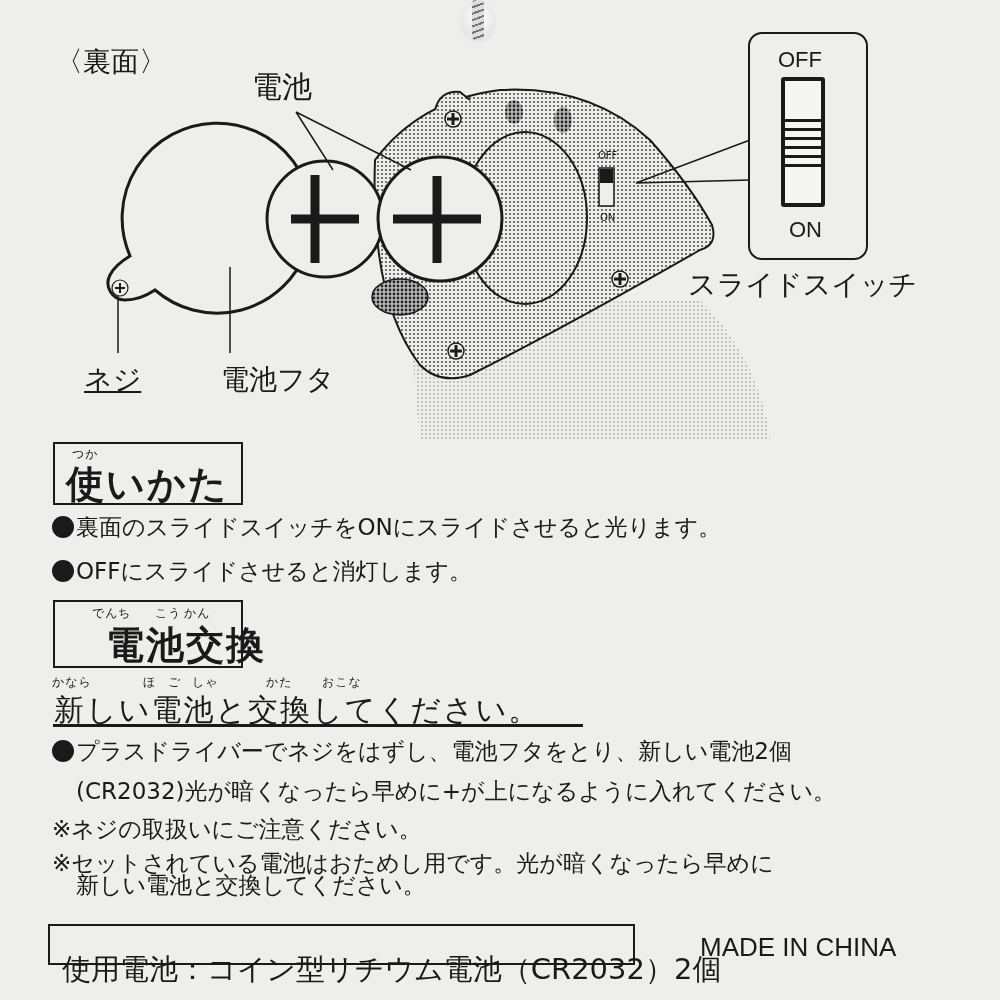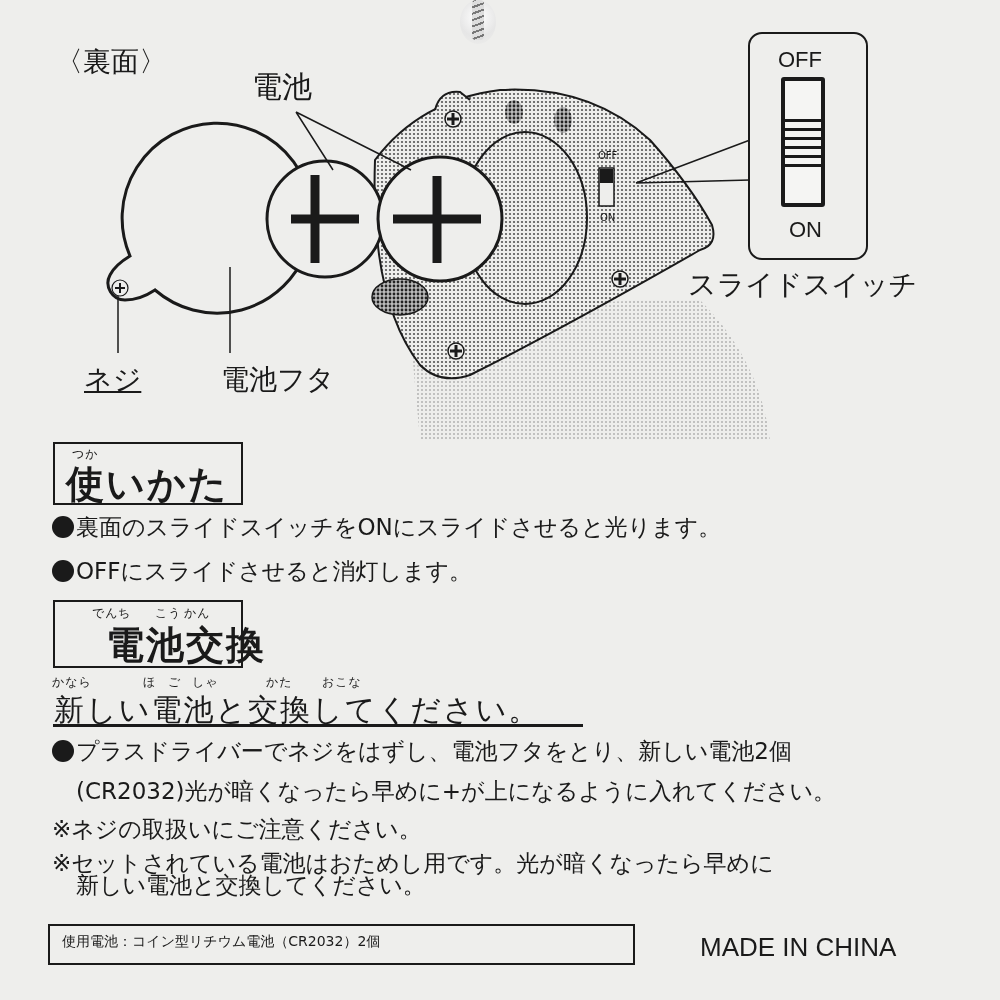--- a/index.html
+++ b/index.html
@@ -29,21 +29,21 @@
   .head-text { font-size:38px; font-weight:bold; letter-spacing:2px; white-space:nowrap; }
   .ruby { font-size:12px; white-space:nowrap; letter-spacing:1px; }
 
   .body-line { font-size:23px; white-space:nowrap; line-height:1; }
   .bullet { display:inline-block; width:22px; height:22px; background:#1a1a1a; border-radius:50%; vertical-align:-3px; margin-right:2px; }
 
   .warn { font-size:30px; white-space:nowrap; letter-spacing:2px; }
   .warn-underline { left:53px; top:724px; width:530px; height:3px; background:#1a1a1a; }
 
   .footer-box { left:48px; top:924px; width:587px; height:41px; border:2px solid #1a1a1a; box-sizing:border-box; }
-  .footer-text { font-size:14px; white-space:nowrap; }
+  .footer-text { font-size:29px; white-space:nowrap;margin-top:17px; }
   .made { font-size:26px; font-family:"Liberation Sans", sans-serif; white-space:nowrap; letter-spacing:0; }
 </style>
 </head>
 <body>
 
 <div class="abs hook"></div>
 <div class="abs hook-thread"></div>
 
 <div class="abs lbl" style="left:55px;top:48px;font-size:28px;">〈裏面〉</div>
 <div class="abs lbl" style="left:252px;top:72px;font-size:30px;">電池</div>

